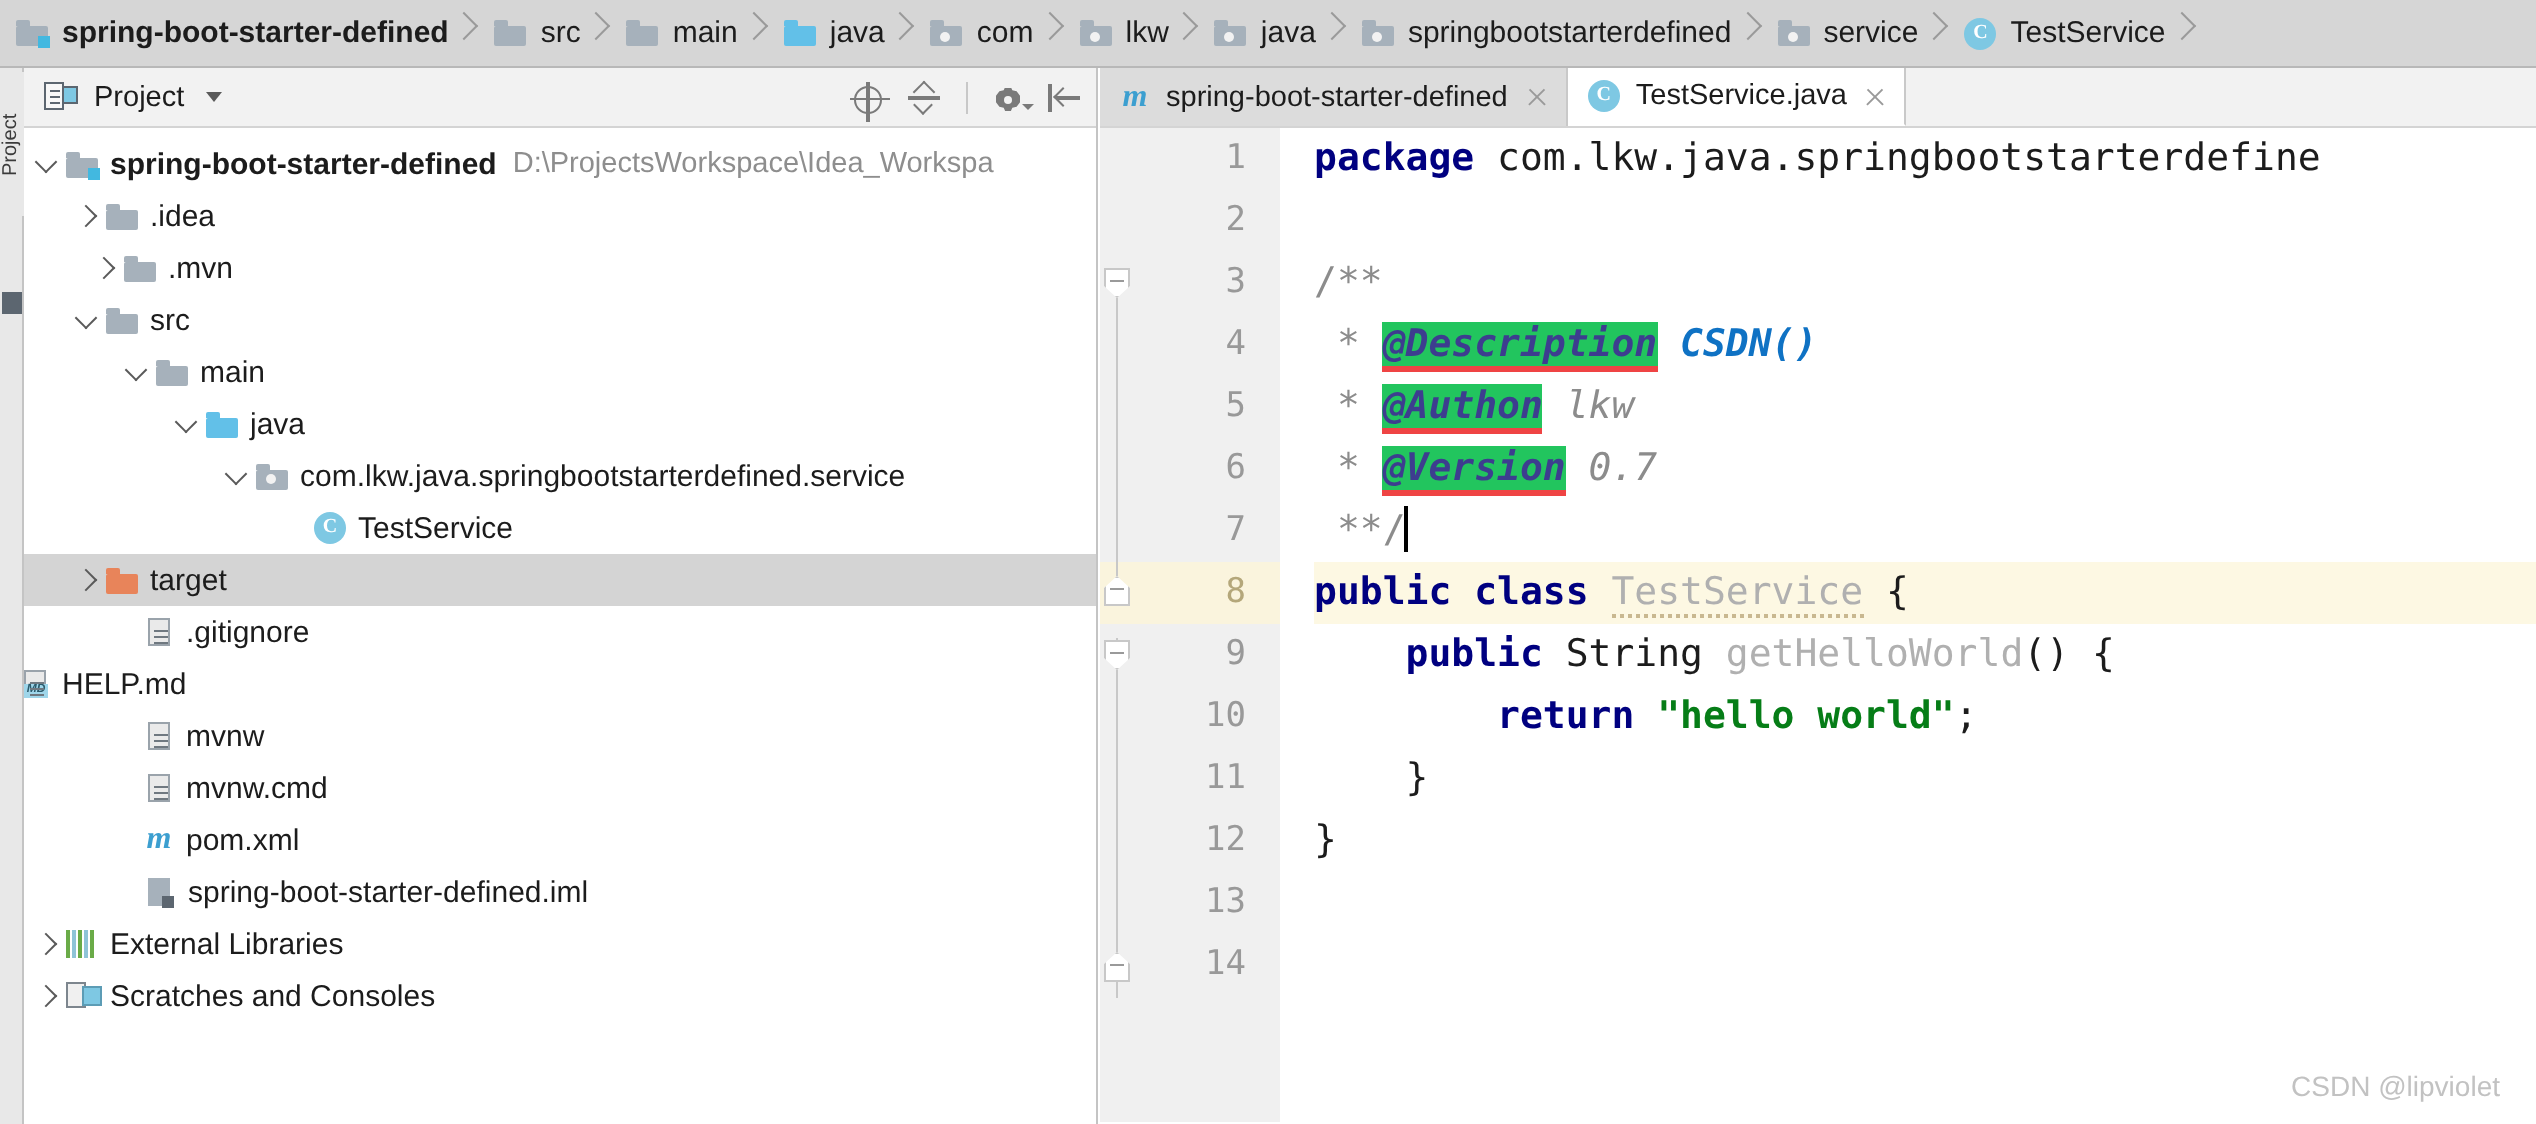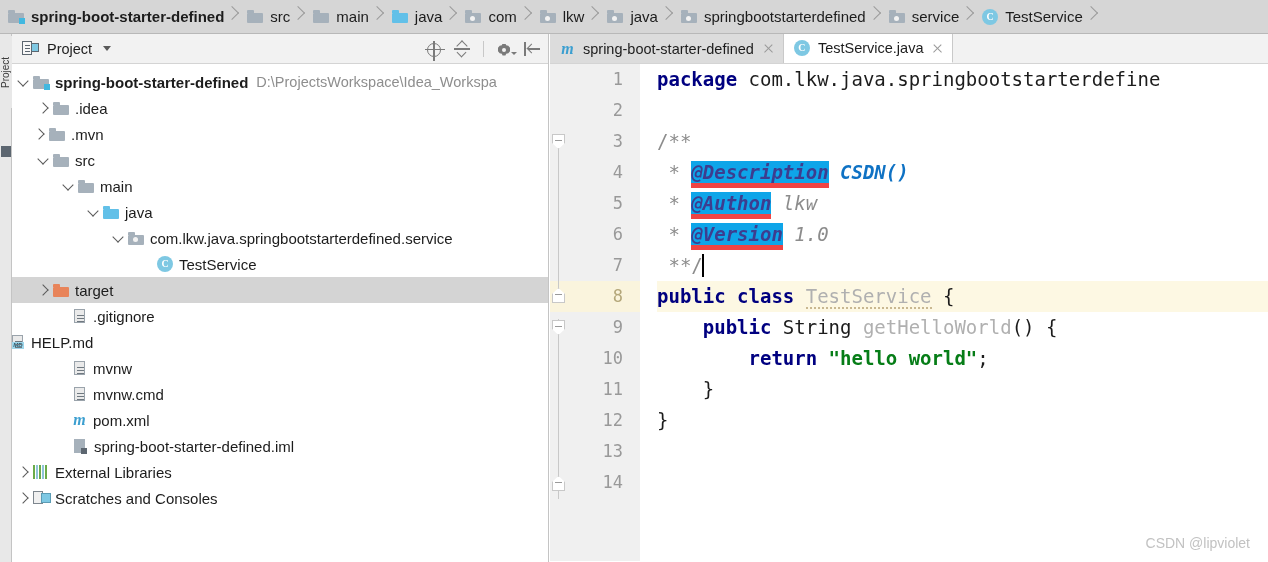--- a/index.html
+++ b/index.html
@@ -254,21 +254,21 @@
   .hl-row-gutter { background: #faf4dd; }
   .gray-row-gutter { background: #e8e8e8; }
 
   .kw { color: #000080; font-weight: bold; }
   .plain { color: #1c1c1c; }
   .str { color: #067d17; font-weight: bold; }
   .cmt { color: #8c8c8c; }
   .cmt-it { color: #8c8c8c; font-style: italic; }
   .jd-tag {
     color: #3d3d8f; font-style: italic; font-weight: bold;
-    background: #0ea5e9; border-bottom: 5px solid #ef4444;
+    background: #22c55e; border-bottom: 3px solid #ef4444;
   }
   .jd-todo { color: #0f72c4; font-style: italic; font-weight: bold; }
   .unused { color: #b0b0b0; }
   .squiggle {
     border-bottom: 2px dotted #c9b890;
   }
   .caret {
     display: inline-block; width: 2px; height: 23px; background: #000;
     vertical-align: -5px; margin: 0 -1px;
   }
@@ -425,21 +425,21 @@
       </div>
 
       <div class="tree-row" style="padding-left:24px">
         <span class="twisty right"></span>
         <span class="ic ic-folder node-ic">
             <i></i>
           </span>
         <span class="node-label">.idea</span>
       </div>
 
-      <div class="tree-row" style="padding-left:20px">
+      <div class="tree-row" style="padding-left:33px">
         <span class="twisty right"></span>
         <span class="ic ic-folder node-ic">
             <i></i>
           </span>
         <span class="node-label">.mvn</span>
       </div>
 
       <div class="tree-row" style="padding-left:24px">
         <span class="twisty down"></span>
         <span class="ic ic-folder node-ic">
@@ -600,21 +600,21 @@
 
         <div class="cline"></div>
 
         <div class="cline"><span class="cmt">/**</span></div>
 
         <div class="cline"><span class="cmt"> * </span><span class="jd-tag">@Description</span><span class="jd-todo"> CSDN()</span></div>
 
         <div class="cline"><span class="cmt"> * </span><span class="jd-tag">@Authon</span><span class="cmt-it"> lkw</span></div>
 
 
-        <div class="cline"><span class="cmt"> * </span><span class="jd-tag">@Version</span><span class="cmt-it"> 1.0</span></div>
+        <div class="cline"><span class="cmt"> * </span><span class="jd-tag">@Version</span><span class="cmt-it"> 0.7</span></div>
 
         <div class="cline"><span class="cmt"> **/</span><span class="caret"></span></div>
 
         <div class="cline"><span class="kw">public class</span><span class="plain"> </span><span class="unused squiggle">TestService</span><span class="plain"> {</span></div>
 
         <div class="cline"><span class="plain">    </span><span class="kw">public</span><span class="plain"> String </span><span class="unused">getHelloWorld</span><span class="plain">() {</span></div>
 
         <div class="cline"><span class="plain">        </span><span class="kw">return</span><span class="str"> "hello world"</span><span class="plain">;</span></div>
 
         <div class="cline"><span class="plain">    }</span></div>

